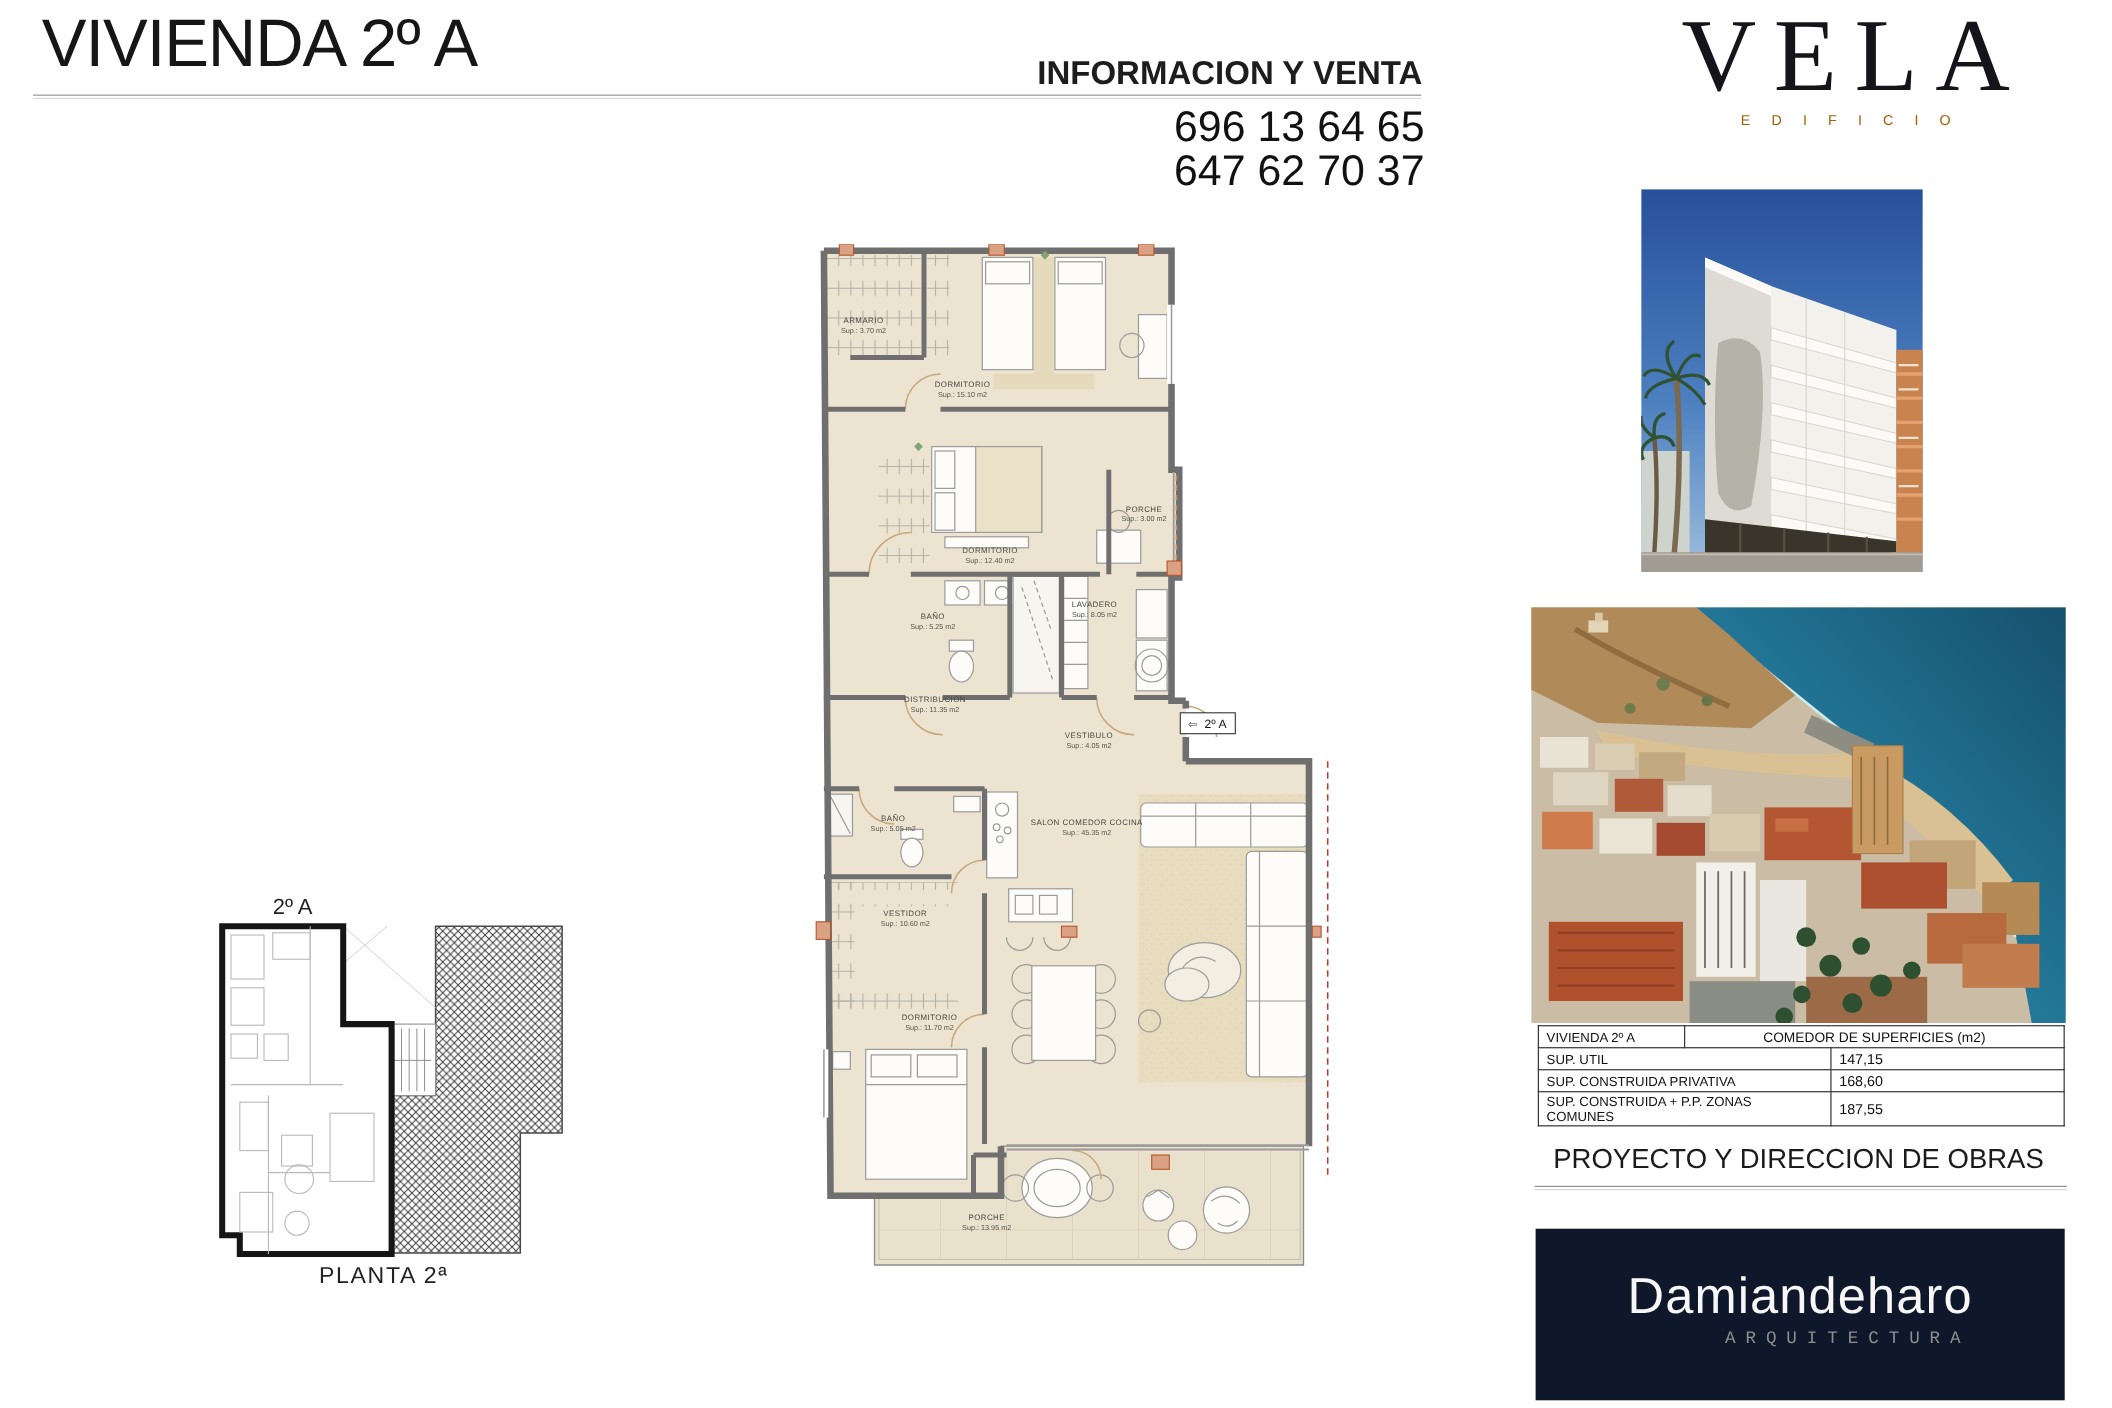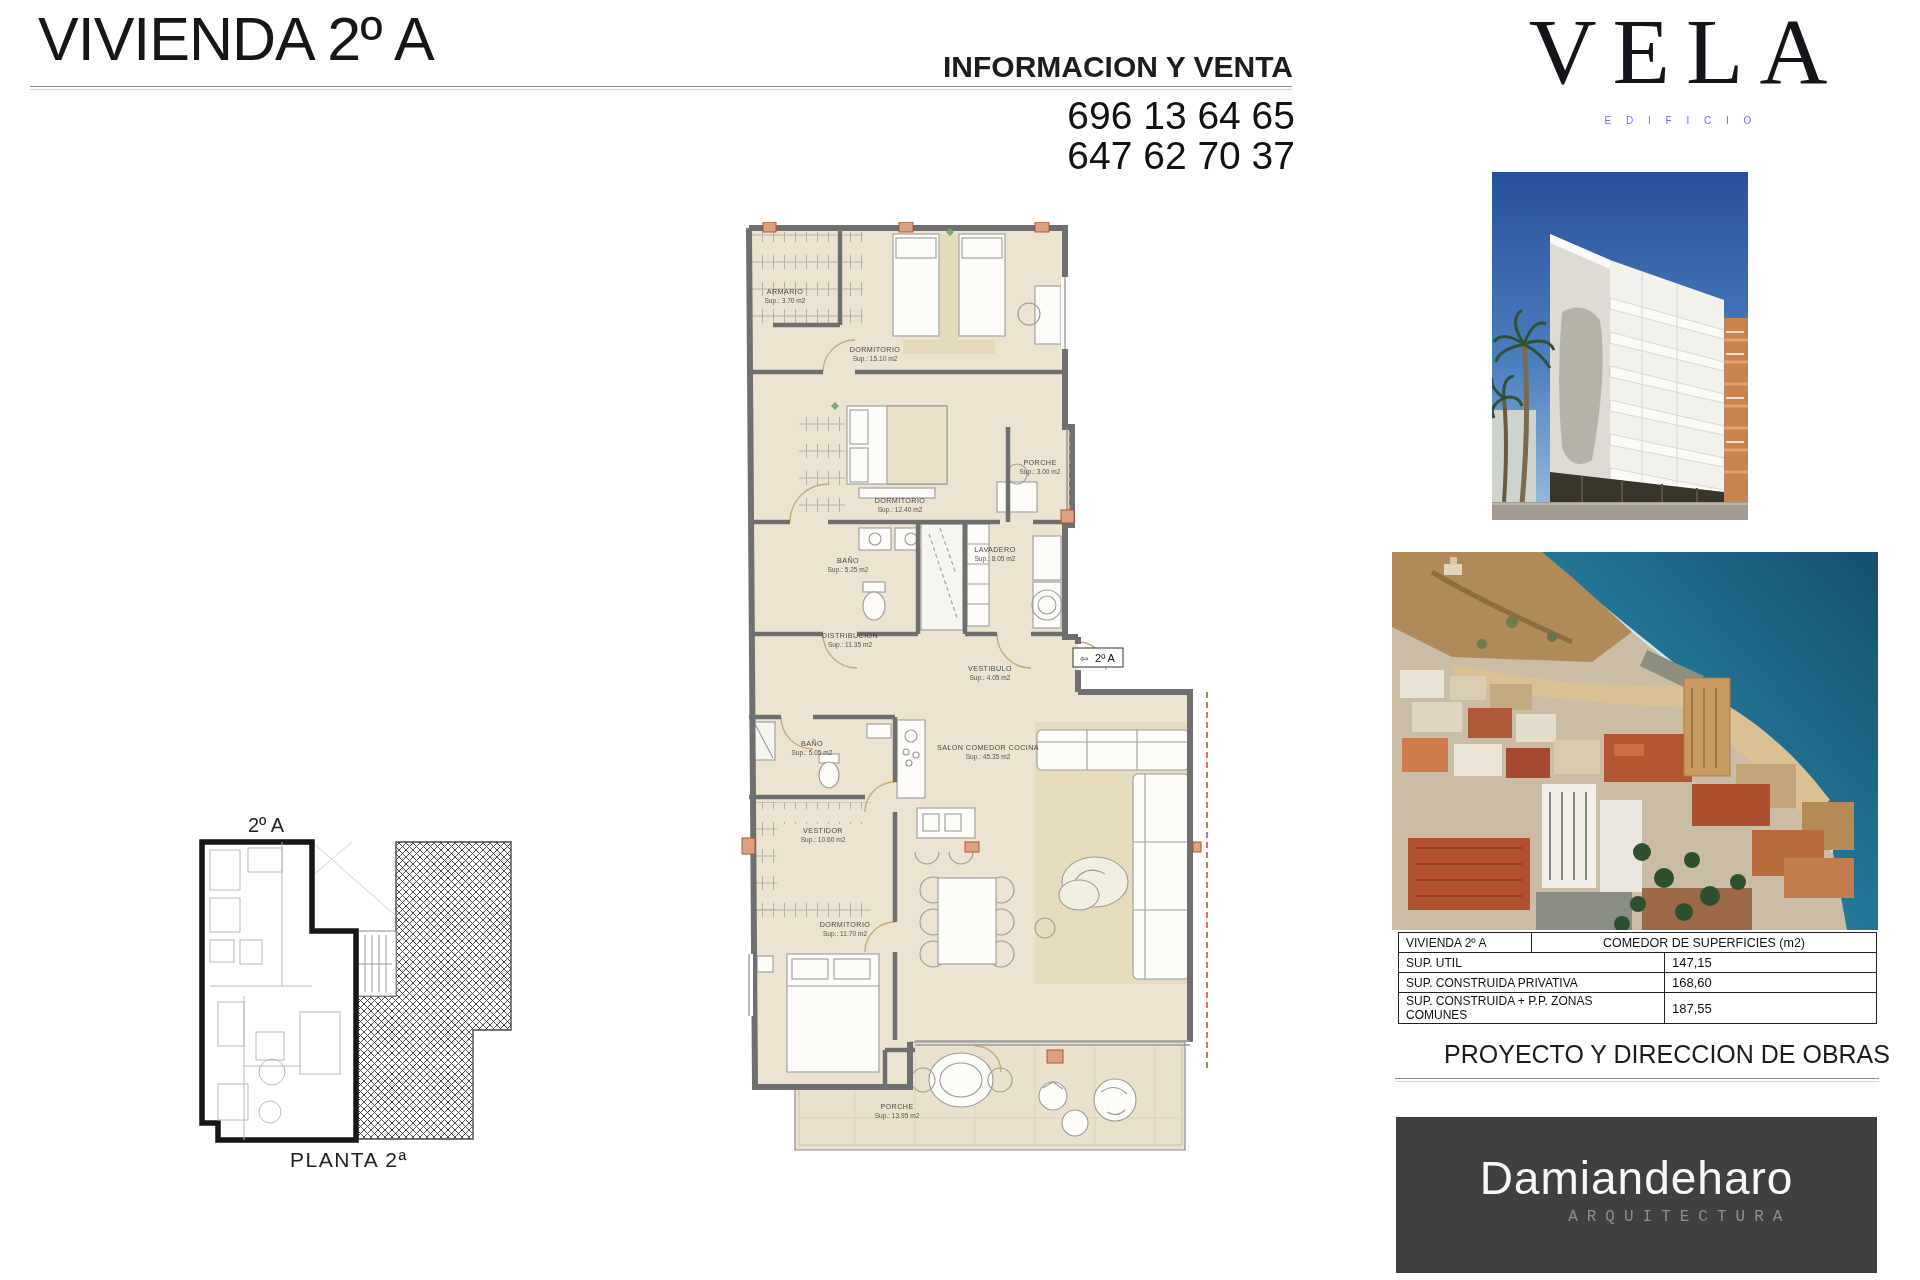--- a/index.html
+++ b/index.html
@@ -9,30 +9,30 @@
   .title{left:38px;top:4px;font-size:61px;font-weight:400;letter-spacing:-1px;color:#161616;}
   .rule{height:2px;border-top:1px solid #8a8a8a;border-bottom:1px solid #d8d8d8;}
   .rule-a{left:30px;top:86px;width:1262px;}
   .info-label{left:895px;top:50px;width:398px;text-align:right;font-size:30px;font-weight:700;color:#1d1d1d;}
   .phone{left:895px;width:400px;text-align:right;font-size:39px;font-weight:400;color:#111;}
   .phone-1{top:94px;}
   .phone-2{top:134px;}
   .vela{left:1478px;top:2px;width:400px;text-align:center;}
   .vela-name{font-family:"Liberation Serif",serif;font-size:94px;line-height:1.05;letter-spacing:.17em;
              padding-left:.17em;color:#14141a;}
-  .vela-sub{font-size:10px;letter-spacing:.6em;padding-left:.6em;color:#8b5cf6;margin-top:14px;}
+  .vela-sub{font-size:13px;letter-spacing:.6em;padding-left:.6em;color:#a16207;margin-top:1px;}
   .photo{position:absolute;display:block;}
   .surf-table{left:1398px;top:932px;width:479px;border-collapse:collapse;font-size:12px;color:#111;}
   .surf-table td{border:1px solid #222;padding:1px 7px;height:17px;}
   .surf-table .c-unit{width:118px;}
   .surf-table .c-val{width:197px;text-align:left;font-size:13px;}
   .surf-table .t-title{text-align:center;font-size:12.5px;}
-  .proyecto{left:1428px;top:1040px;width:478px;text-align:center;font-size:25px;color:#1b1b1b;}
+  .proyecto{left:1396px;top:1040px;width:478px;text-align:center;font-size:25px;color:#1b1b1b;}
   .rule-b{left:1395px;top:1078px;width:484px;}
-  .brand-box{left:1396px;top:1117px;width:481px;height:156px;background:#404040;
+  .brand-box{left:1396px;top:1117px;width:481px;height:156px;background:#0f172a;
              display:flex;align-items:center;justify-content:center;}
   .brand-inner{display:inline-block;text-align:right;margin-top:-14px;}
   .brand-name{font-size:46px;color:#f7f7f7;letter-spacing:1px;font-weight:400;}
   .brand-sub{font-size:16px;color:#8e8e8e;letter-spacing:9px;margin-top:3px;padding-right:2px;font-family:Liberation Mono, monospace;}
   .keyplan-tag{left:236px;top:814px;width:60px;text-align:center;font-size:20px;color:#222;}
   .keyplan-cap{left:290px;top:1148px;width:140px;font-size:21px;letter-spacing:1.5px;color:#222;}
   svg text{font-family:"Liberation Sans",sans-serif;}
   .room-lab{font-size:7.2px;fill:#474743;letter-spacing:.4px;}
   .room-sup{font-size:6.6px;fill:#55554f;}
 </style>

